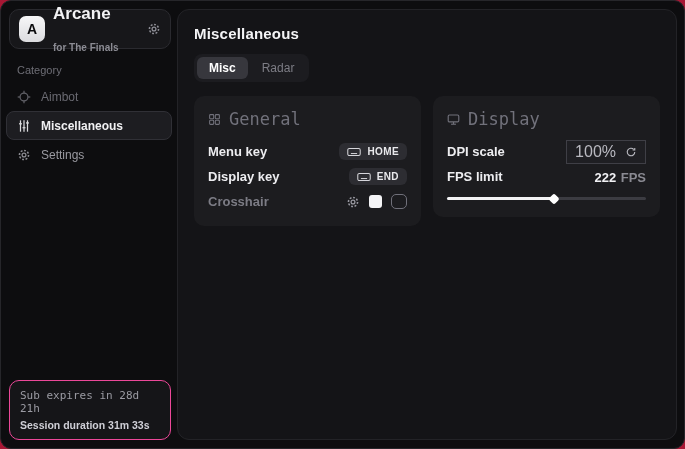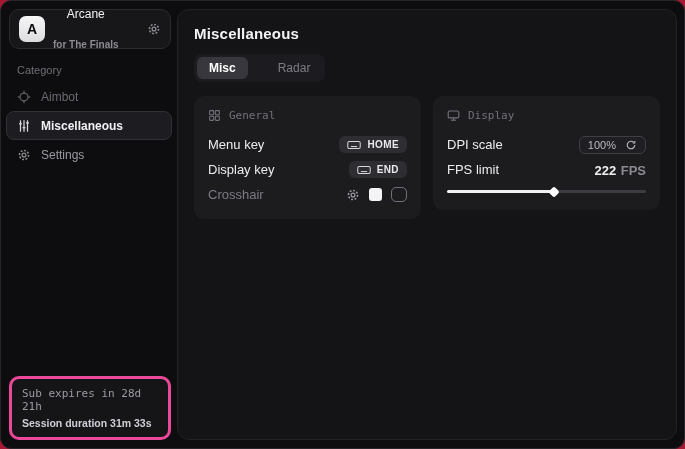--- a/index.html
+++ b/index.html
@@ -24,85 +24,85 @@
     border:1px solid #2a2a2f; background:#17171a; border-radius:10px;
     display:flex; align-items:center; gap:8px; padding:0 9px;
   }
   .logo {
     width:26px; height:26px; border-radius:7px;
     background:linear-gradient(180deg,#f7f7f8,#dcdcdf);
     color:#0b0b0d; font-weight:bold; font-size:14px;
     display:flex; align-items:center; justify-content:center;
     flex:0 0 auto;
   }
-  .logo-name { font-size:12px; font-weight:400; color:#f2f2f4; line-height:1.2;text-align:center; }
+  .logo-name { font-size:17px; font-weight:700; color:#f2f2f4; line-height:1.2; }
   .logo-sub  { font-size:10px; color:#8c8c94; line-height:1.2; margin-top:17px;font-weight:bold; }
   .logo-gear { margin-left:auto; color:#8f8f97; display:flex; }
   .category { margin:15px 0 6px 16px; font-size:11px; color:#6e6e76; }
   .nav { padding:0 5px; }
   .nav-item {
     display:flex; align-items:center; gap:10px;
     height:29px; padding:0 10px; margin-bottom:0;
     border:1px solid transparent; border-radius:8px;
     font-size:12px; color:#9a9aa1; cursor:default;
   }
   .nav-item .nic { display:flex; color:inherit; opacity:.9; }
   .nav-item.dim { color:#6a6a72; }
   .nav-item.active {
     background:#1d1d21; border-color:#303036;
     color:#f1f1f3; font-weight:600;
   }
   .footer-card {
     position:absolute; left:8px; right:6px; bottom:8px;
-    border:3px solid #ec4899; background:#151518; border-radius:10px;
+    border:1px solid #ec4899; background:#151518; border-radius:10px;
     padding:8px 10px;
   }
   .sub-expires { font-family:"DejaVu Sans Mono", monospace; font-size:11px; color:#9b9ba3; }
   .session     { font-size:10.5px; font-weight:700; color:#cfcfd6; margin-top:4px; }
   
   .main {
     position:absolute; left:176px; top:8px; right:7px; bottom:8px;
     background:#141417; border:1px solid #232327; border-radius:12px;
     padding:15px 16px;
   }
   .main-title { font-size:15px; font-weight:700; color:#f4f4f6; letter-spacing:.2px; }
   .tabs {
-    display:inline-flex; gap:18px; margin-top:12px;
+    display:inline-flex; gap:2px; margin-top:12px;
     background:#1c1c20; border-radius:8px; padding:3px;
   }
   .tab { font-size:12px; padding:4px 12px; border-radius:6px; color:#7d7d85; }
   .tab.active { background:#37373d; color:#ffffff; font-weight:600; }
   .cards { display:flex; gap:12px; margin-top:14px; align-items:flex-start; }
   .card {
     width:233px; background:#1c1c1f; border-radius:10px;
     padding:9px 14px 13px;
   }
   .card-header {
     display:flex; align-items:center; gap:8px;
     color:#71717b; font-family:"DejaVu Sans Mono", monospace;
-    font-size:11px; padding:4px 0 9px;
+    font-size:17px; padding:4px 0 9px;
   }
   .card-header .cic { display:flex; color:#71717b; }
   .row { display:flex; align-items:center; justify-content:space-between; height:23px; margin-top:2px; }
-  .row-label { font-size:13px; font-weight:400; color:#ededf0; }
+  .row-label { font-size:13px; font-weight:700; color:#ededf0; }
   .row-label.dim { color:#7c7c85; }
   .key-btn {
     display:inline-flex; align-items:center; gap:6px;
     background:#2d2d32; border-radius:6px; padding:3px 8px;
     font-size:10px; font-weight:700; color:#e9e9ec; letter-spacing:.4px;
   }
   .key-btn .kic { display:flex; color:#d6d6db; }
   .cross-controls { display:flex; align-items:center; gap:9px; }
   .cross-gear { display:flex; color:#9a9aa2; }
   .swatch { width:13px; height:13px; background:#f4f4f6; border-radius:3px; }
   .outline-box { width:16px; height:15px; border:1.5px solid #70707a; border-radius:5px; background:transparent; }
   .dpi-btn {
     display:inline-flex; align-items:center; gap:9px;
-    border:1px solid #3f3f46; background:#1f1f23; border-radius:6px;
-    padding:2px 8px; font-size:11px; color:#b9b9c0;
+    border:1px solid #3f3f46; background:#1f1f23; border-radius:0;
+    padding:2px 8px; font-size:16px; color:#b9b9c0;
   }
   .dpi-btn .ric { display:flex; color:#b9b9c0; }
   .fps-value { font-size:13px; font-weight:700; color:#f0f0f3; }
   .fps-unit  { color:#8a8a92; }
   .slider { position:relative; height:11px; margin-top:5px; }
   .slider-track { position:absolute; left:0; right:0; top:4px; height:3px; background:#3c3c42; border-radius:2px; }
   .slider-fill  { position:absolute; left:0; top:4px; height:3px; background:#f2f2f4; border-radius:2px; }
   .slider-thumb { position:absolute; top:1.5px; width:8px; height:8px; background:#ffffff; border-radius:2px; transform:rotate(45deg); }
 </style>
 </head>

